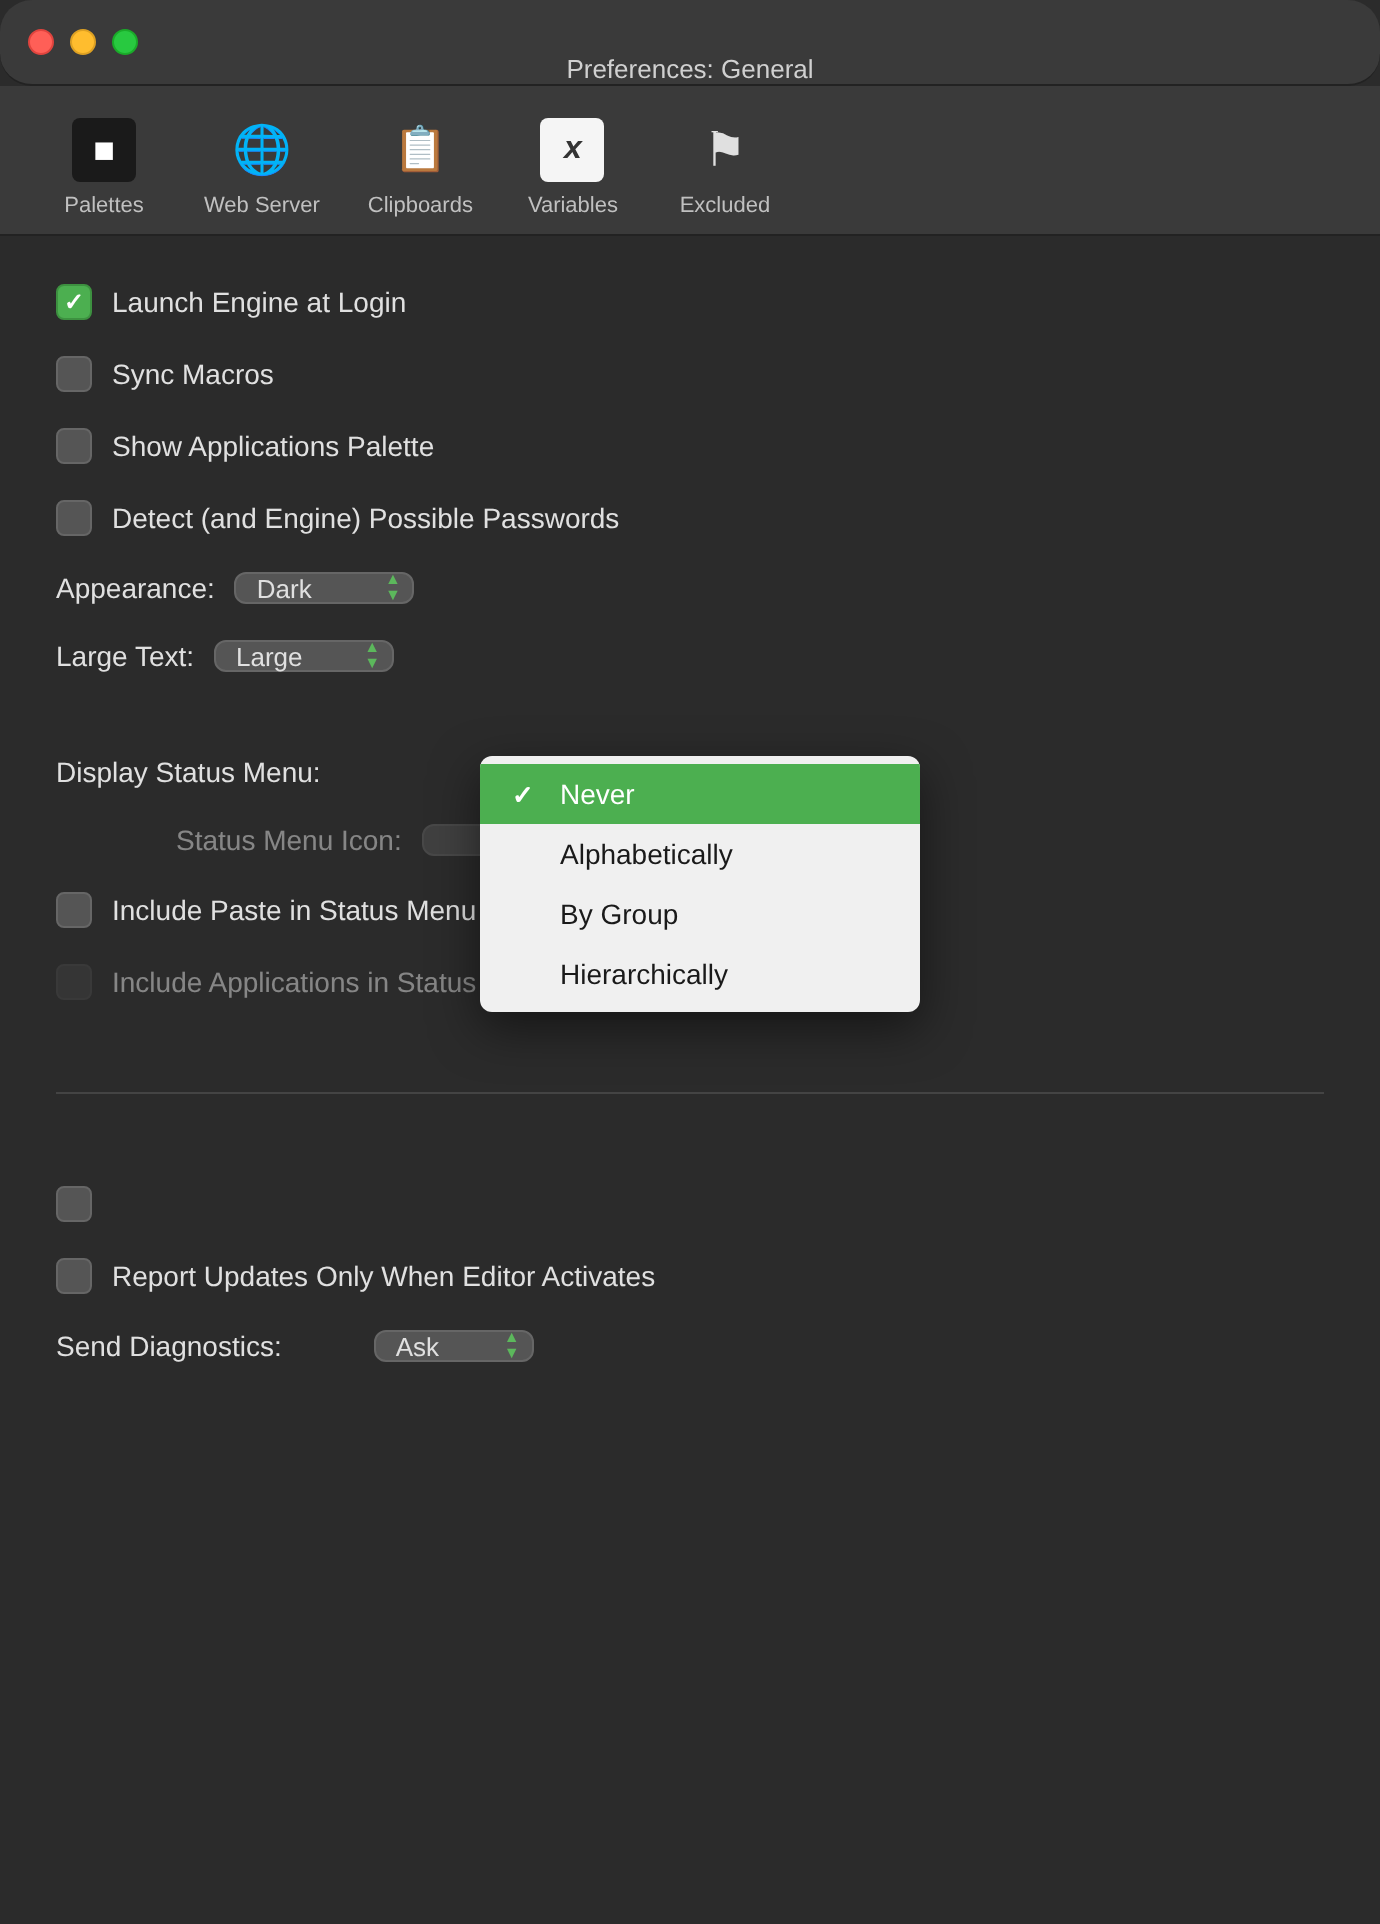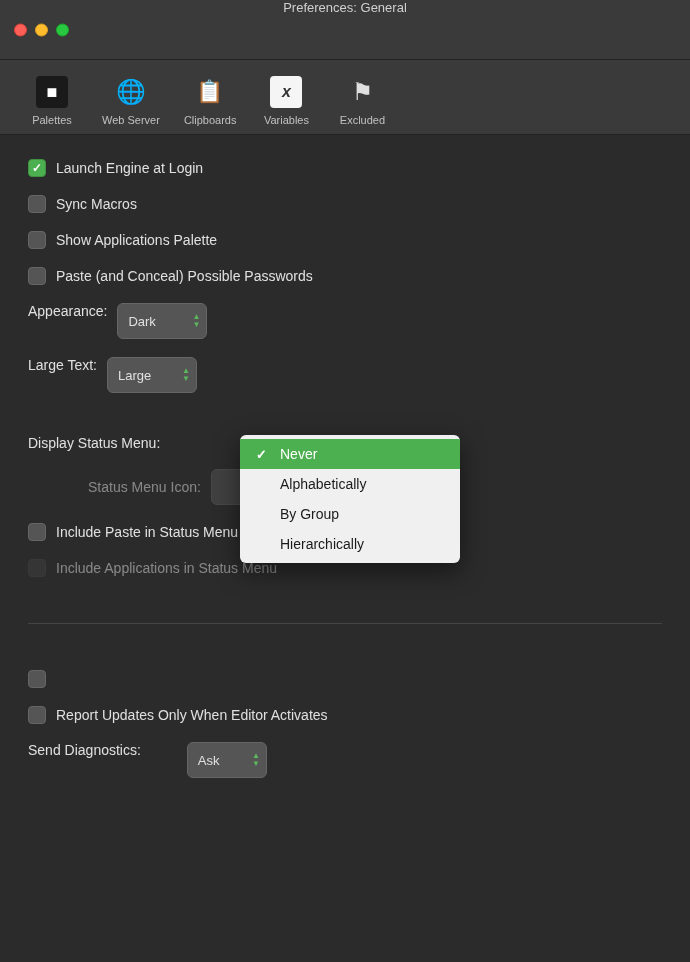--- a/index.html
+++ b/index.html
@@ -10,26 +10,27 @@
       background: #2b2b2b;
       font-family: -apple-system, "Helvetica Neue", Arial, sans-serif;
       color: #e0e0e0;
       overflow: hidden;
       position: relative;
     }
 
     
     .title-bar {
       background: #3a3a3a;
-      height: 60px;
-      display: flex;
-      align-items: flex-start;
+      height: 43px;
+      display: flex;
+      align-items: flex-end;
       justify-content: center;
       position: relative;
       border-bottom: 1px solid #222;
+      border-radius: 16px;
     }
 
     .traffic-lights {
       position: absolute;
       left: 14px;
       top: 50%;
       transform: translateY(-50%);
       display: flex;
       gap: 8px;
     }
@@ -154,21 +155,21 @@
       border: 1px solid #666;
       border-radius: 6px;
       padding: 4px 28px 4px 10px;
       font-size: 13px;
       color: #e0e0e0;
       position: relative;
       display: inline-flex;
       align-items: center;
       cursor: pointer;
       min-width: 90px;
-      height: 36px;
+      height: 16px;
     }
 
     .dropdown-arrow {
       position: absolute;
       right: 6px;
       top: 50%;
       transform: translateY(-50%);
       color: #5cb85c;
       font-size: 14px;
       line-height: 1;
@@ -342,21 +343,21 @@
     <span>Sync Macros</span>
   </div>
 
   <div class="checkbox-row">
     <div class="checkbox"></div>
     <span>Show Applications Palette</span>
   </div>
 
   <div class="checkbox-row">
     <div class="checkbox"></div>
-    <span>Paste (and Conceal) Possible Passwords</span>
+    <span>Detect (and Engine) Possible Passwords</span>
   </div>
 
   <div class="form-row">
     <span class="form-label">Appearance:</span>
     <div class="dropdown">
       <span>Dark</span>
       <div class="dropdown-arrow">
         <span>▲</span>
         <span>▼</span>
       </div>

